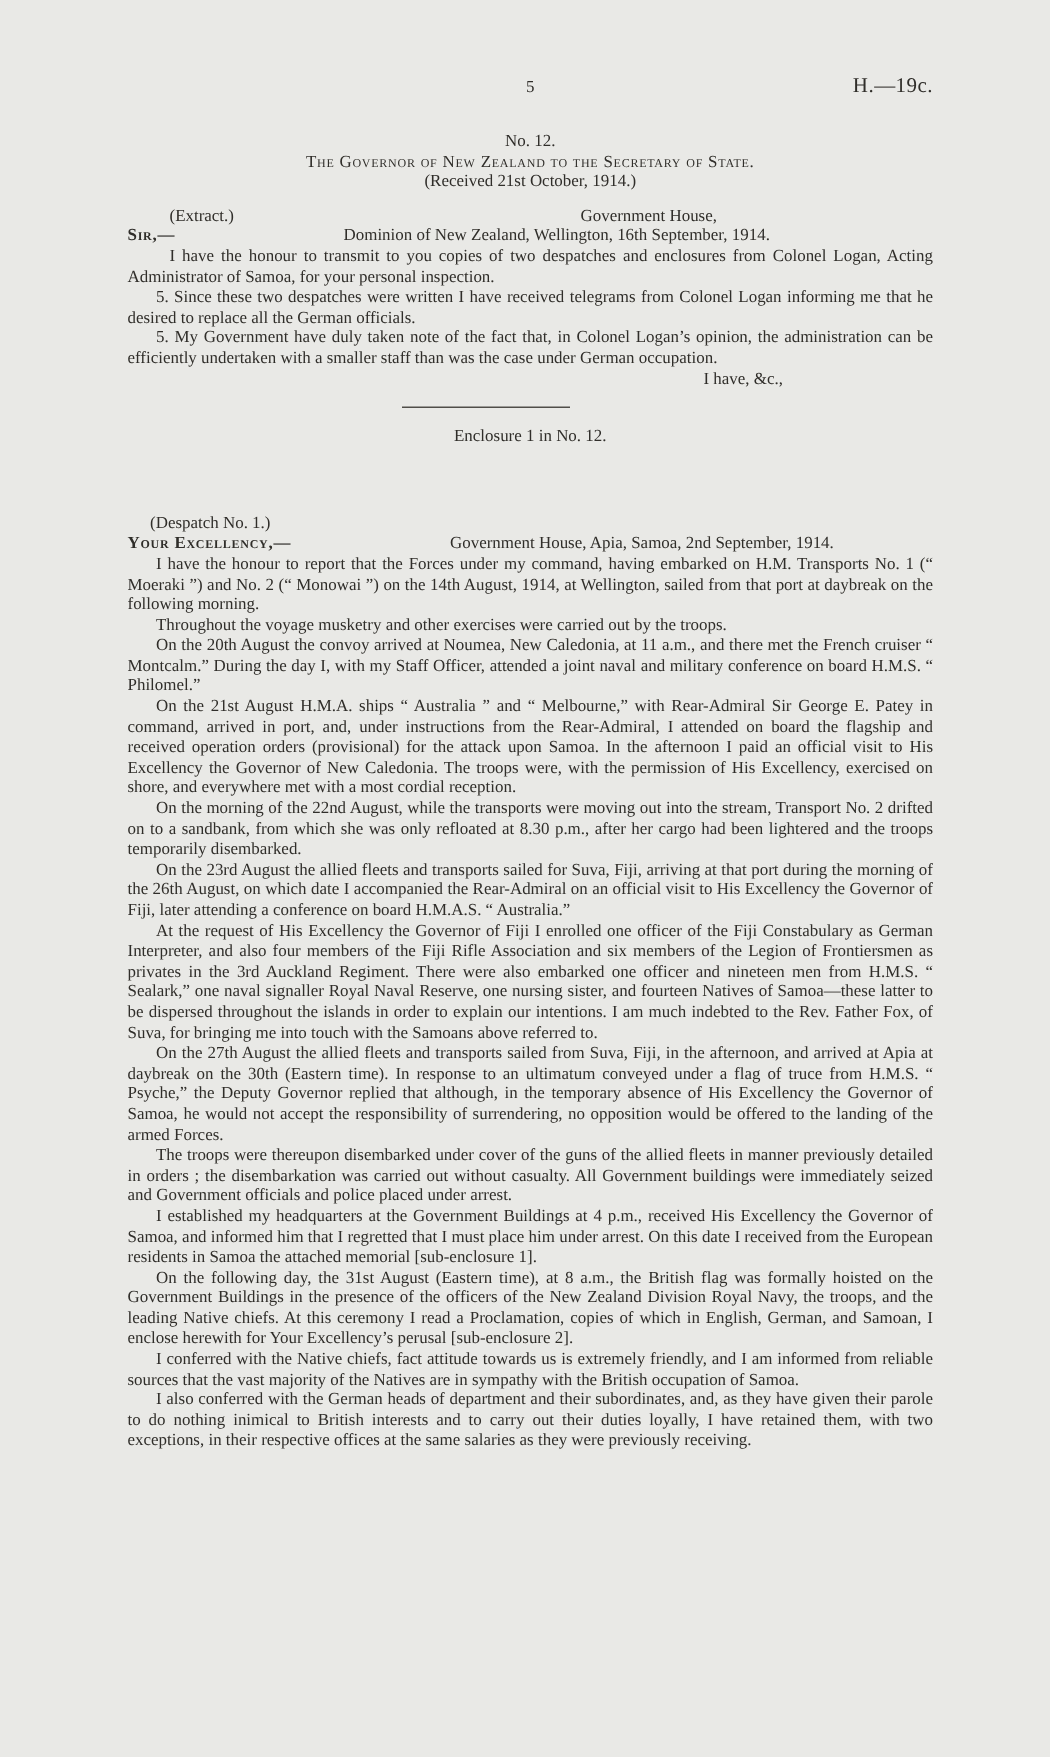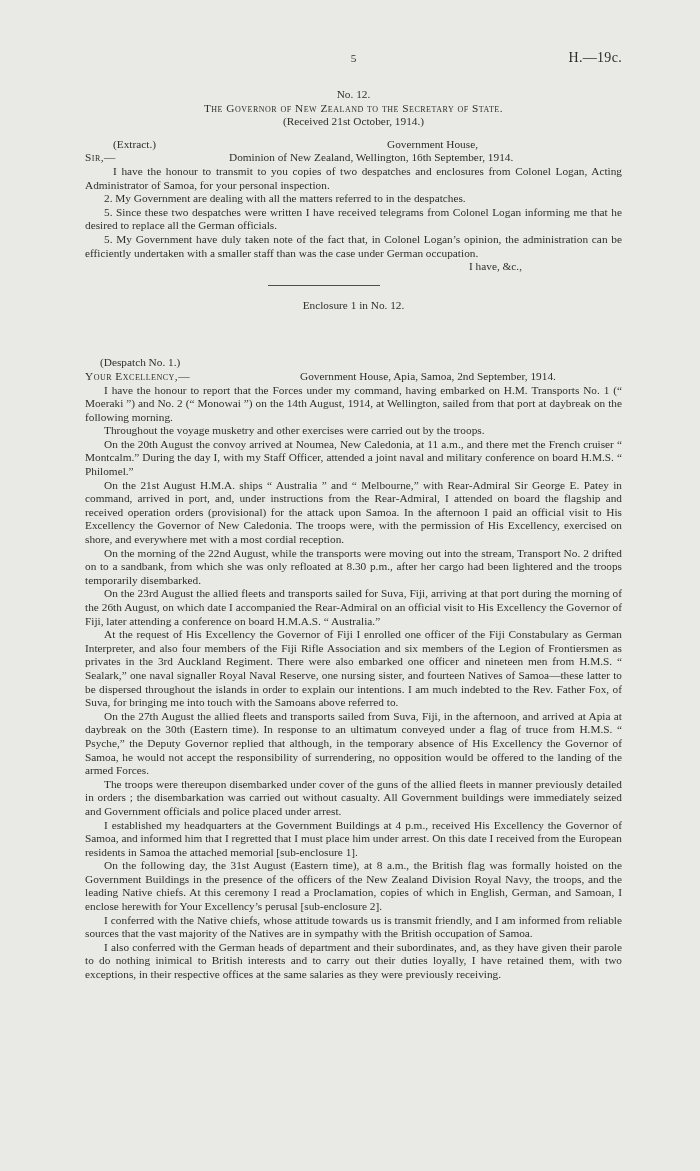--- a/index.html
+++ b/index.html
@@ -23,21 +23,21 @@
   }
   .page-header { position: relative; height: 15px; margin-bottom: 21px; }
   .page-number { position: absolute; left: 0; right: 0; text-align: center; }
   .doc-ref { position: absolute; right: 0; top: -1px; font-size: 14px; letter-spacing: 0.3px; }
   .center { text-align: center; }
   .smallcaps { font-variant: small-caps; letter-spacing: 0.5px; }
   .received { margin-bottom: 9px; }
   .line-row { position: relative; height: 13.6px; }
   .extract { position: absolute; left: 28px; }
   .address { position: absolute; left: 302px; }
-  .salutation { position: absolute; left: 0; }
+  .salutation { position: absolute; left: 0; font-weight: bold; }
   .dateline { position: absolute; left: 144px; }
   .enc-dateline { left: 215px; }
   .body-para { text-align: justify; text-indent: 19px; }
   .first-para { text-indent: 28px; }
   .valediction { text-align: right; padding-right: 100px; }
   .signature { text-align: right; padding-right: 2px; }
   .divider {
     width: 112px;
     border-top: 1px solid #504e49;
     margin: 11px 0 13px 183px;
@@ -64,21 +64,20 @@
     <div class="line-row">
       <span class="extract">(Extract.)</span>
       <span class="address">Government House,</span>
     </div>
     <div class="line-row">
       <span class="salutation smallcaps">Sir,—</span>
       <span class="dateline">Dominion of New Zealand, Wellington, 16th September, 1914.</span>
     </div>
 
     <p class="body-para first-para">I have the honour to transmit to you copies of two despatches and enclosures from Colonel Logan, Acting Administrator of Samoa, for your personal inspection.</p>
-    <p class="body-para">2. My Government are dealing with all the matters referred to in the despatches.</p>
     <p class="body-para">5. Since these two despatches were written I have received telegrams from Colonel Logan informing me that he desired to replace all the German officials.</p>
     <p class="body-para">5. My Government have duly taken note of the fact that, in Colonel Logan’s opinion, the administration can be efficiently undertaken with a smaller staff than was the case under German occupation.</p>
 
     <div class="valediction">I have, &amp;c.,</div>
   </section>
 
   <div class="divider"></div>
 
   <section class="enclosure">
     <div class="center enclosure-heading">Enclosure 1 in No. 12.</div>
@@ -93,17 +92,17 @@
     <p class="body-para">Throughout the voyage musketry and other exercises were carried out by the troops.</p>
     <p class="body-para">On the 20th August the convoy arrived at Noumea, New Caledonia, at 11 a.m., and there met the French cruiser “ Montcalm.”  During the day I, with my Staff Officer, attended a joint naval and military conference on board H.M.S. “ Philomel.”</p>
     <p class="body-para">On the 21st August H.M.A. ships “ Australia ” and “ Melbourne,” with Rear-Admiral Sir George E. Patey in command, arrived in port, and, under instructions from the Rear-Admiral, I attended on board the flagship and received operation orders (provisional) for the attack upon Samoa.  In the afternoon I paid an official visit to His Excellency the Governor of New Caledonia.  The troops were, with the permission of His Excellency, exercised on shore, and everywhere met with a most cordial reception.</p>
     <p class="body-para">On the morning of the 22nd August, while the transports were moving out into the stream, Transport No. 2 drifted on to a sandbank, from which she was only refloated at 8.30 p.m., after her cargo had been lightered and the troops temporarily disembarked.</p>
     <p class="body-para">On the 23rd August the allied fleets and transports sailed for Suva, Fiji, arriving at that port during the morning of the 26th August, on which date I accompanied the Rear-Admiral on an official visit to His Excellency the Governor of Fiji, later attending a conference on board H.M.A.S. “ Australia.”</p>
     <p class="body-para">At the request of His Excellency the Governor of Fiji I enrolled one officer of the Fiji Constabulary as German Interpreter, and also four members of the Fiji Rifle Association and six members of the Legion of Frontiersmen as privates in the 3rd Auckland Regiment.  There were also embarked one officer and nineteen men from H.M.S. “ Sealark,” one naval signaller Royal Naval Reserve, one nursing sister, and fourteen Natives of Samoa—these latter to be dispersed throughout the islands in order to explain our intentions.  I am much indebted to the Rev. Father Fox, of Suva, for bringing me into touch with the Samoans above referred to.</p>
     <p class="body-para">On the 27th August the allied fleets and transports sailed from Suva, Fiji, in the afternoon, and arrived at Apia at daybreak on the 30th (Eastern time).  In response to an ultimatum conveyed under a flag of truce from H.M.S. “ Psyche,” the Deputy Governor replied that although, in the temporary absence of His Excellency the Governor of Samoa, he would not accept the responsibility of surrendering, no opposition would be offered to the landing of the armed Forces.</p>
     <p class="body-para">The troops were thereupon disembarked under cover of the guns of the allied fleets in manner previously detailed in orders ; the disembarkation was carried out without casualty.  All Government buildings were immediately seized and Government officials and police placed under arrest.</p>
     <p class="body-para">I established my headquarters at the Government Buildings at 4 p.m., received His Excellency the Governor of Samoa, and informed him that I regretted that I must place him under arrest.  On this date I received from the European residents in Samoa the attached memorial [sub-enclosure 1].</p>
     <p class="body-para">On the following day, the 31st August (Eastern time), at 8 a.m., the British flag was formally hoisted on the Government Buildings in the presence of the officers of the New Zealand Division Royal Navy, the troops, and the leading Native chiefs.  At this ceremony I read a Proclamation, copies of which in English, German, and Samoan, I enclose herewith for Your Excellency’s perusal [sub-enclosure 2].</p>
-    <p class="body-para">I conferred with the Native chiefs, whose attitude towards us is transmit friendly, and I am informed from reliable sources that the vast majority of the Natives are in sympathy with the British occupation of Samoa.</p>
+    <p class="body-para">I conferred with the Native chiefs, fact attitude towards us is extremely friendly, and I am informed from reliable sources that the vast majority of the Natives are in sympathy with the British occupation of Samoa.</p>
     <p class="body-para">I also conferred with the German heads of department and their subordinates, and, as they have given their parole to do nothing inimical to British interests and to carry out their duties loyally, I have retained them, with two exceptions, in their respective offices at the same salaries as they were previously receiving.</p>
   </section>
 
 </div>
 
 </body></html>

